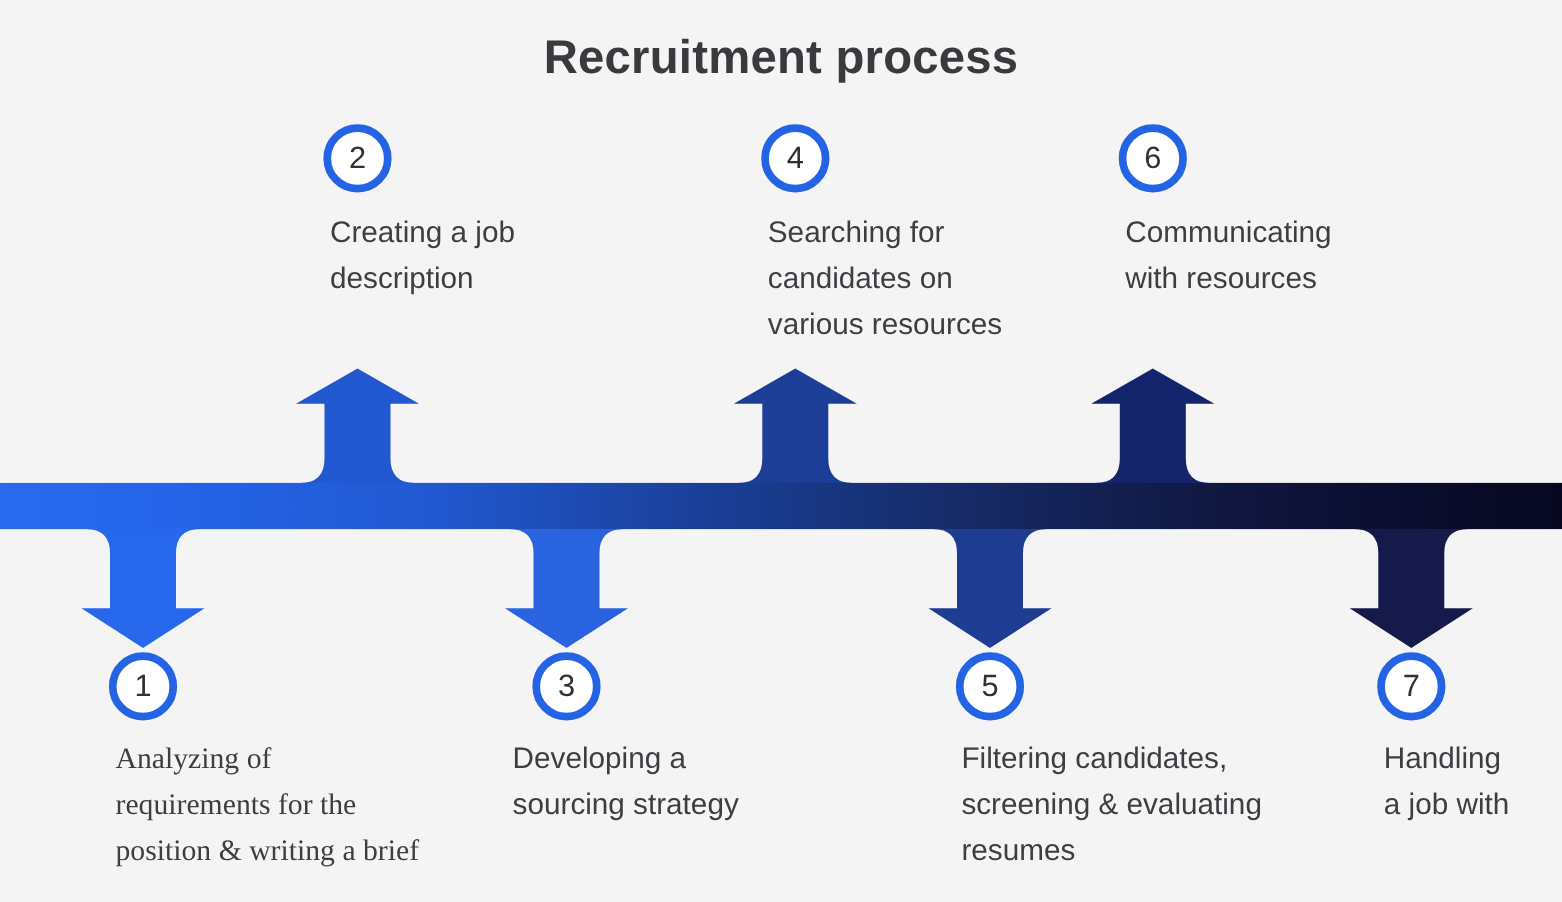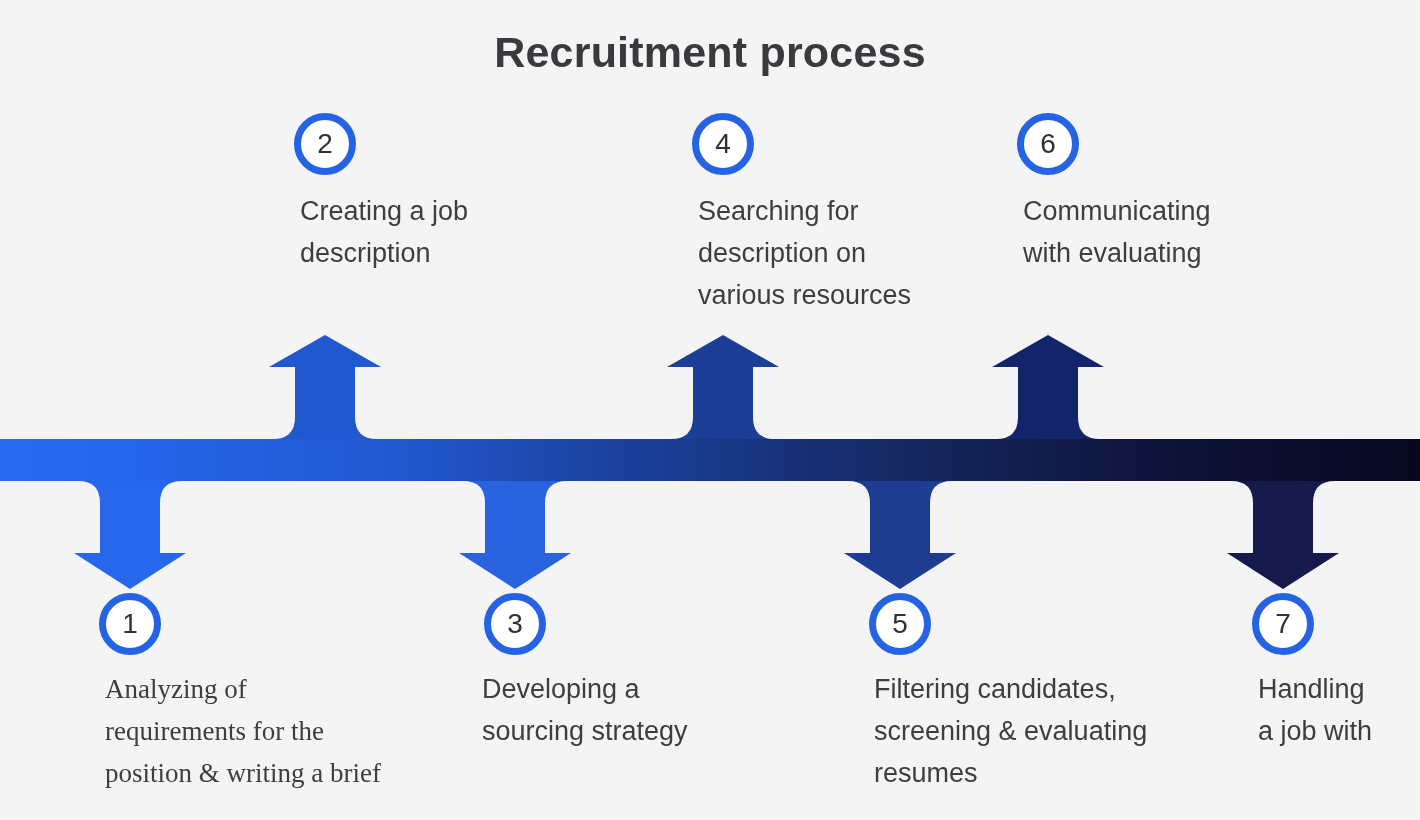--- a/index.html
+++ b/index.html
@@ -98,37 +98,37 @@
 requirements for the
 position &amp; writing a brief</div>
     <div class="step-circle" style="left: 294px; top: 113px;">
       <span class="step-number">2</span>
     </div>
     <div class="step-label" style="left: 300px; top: 190px;">Creating a job
 description</div>
     <div class="step-circle" style="left: 484px; top: 593px;">
       <span class="step-number">3</span>
     </div>
-    <div class="step-label" style="left: 482px; top: 668px;">Developing a
+    <div class="step-label" style="left: 466px; top: 668px;">Developing a
 sourcing strategy</div>
     <div class="step-circle" style="left: 692px; top: 113px;">
       <span class="step-number">4</span>
     </div>
     <div class="step-label" style="left: 698px; top: 190px;">Searching for
-description on
+candidates on
 various resources</div>
     <div class="step-circle" style="left: 869px; top: 593px;">
       <span class="step-number">5</span>
     </div>
     <div class="step-label" style="left: 874px; top: 668px;">Filtering candidates,
 screening &amp; evaluating
 resumes</div>
     <div class="step-circle" style="left: 1017px; top: 113px;">
       <span class="step-number">6</span>
     </div>
     <div class="step-label" style="left: 1023px; top: 190px;">Communicating
-with evaluating</div>
+with resources</div>
     <div class="step-circle" style="left: 1252px; top: 593px;">
       <span class="step-number">7</span>
     </div>
     <div class="step-label" style="left: 1258px; top: 668px;">Handling
 a job with</div>
   </div>
 
 </body></html>

